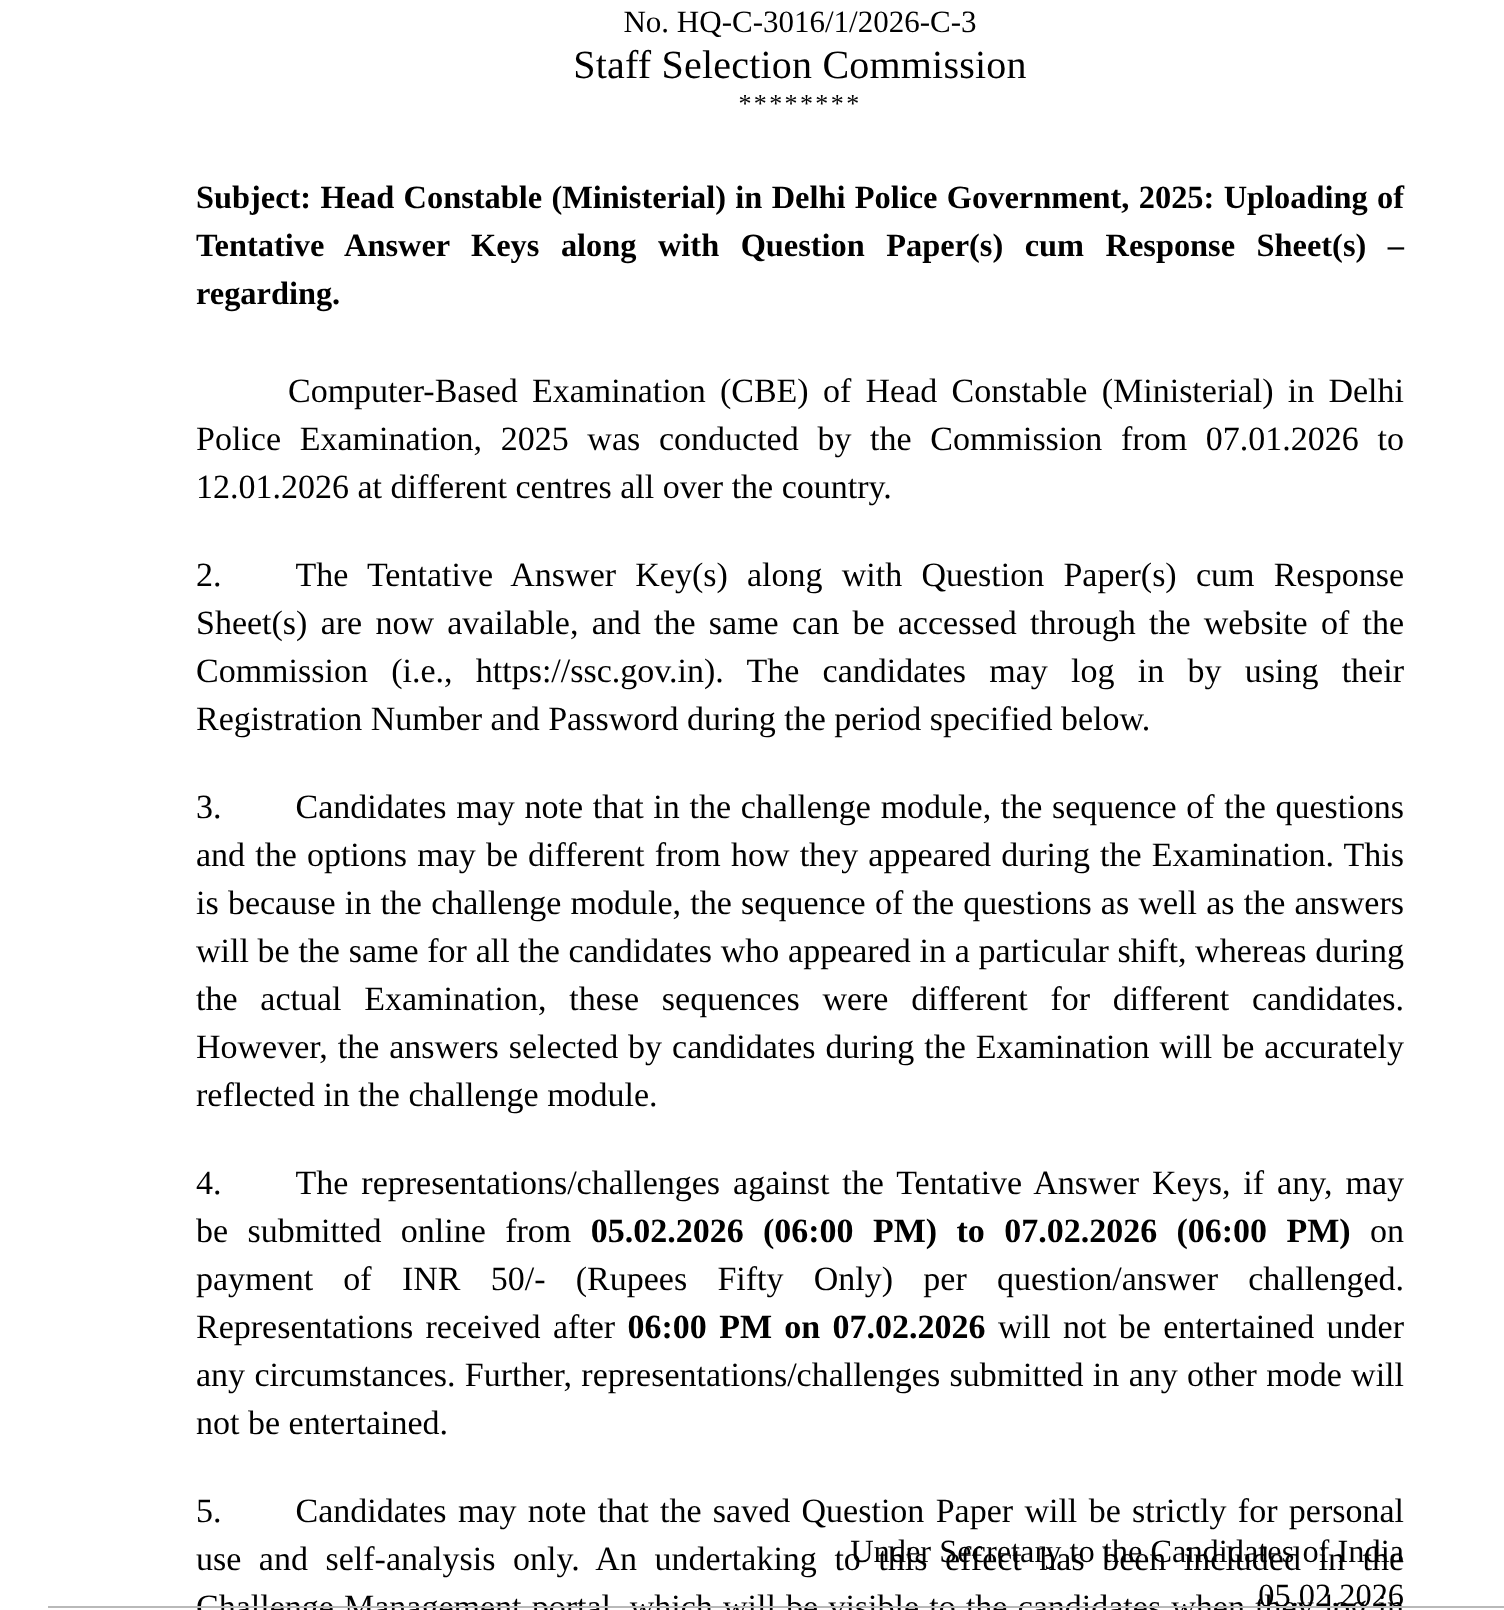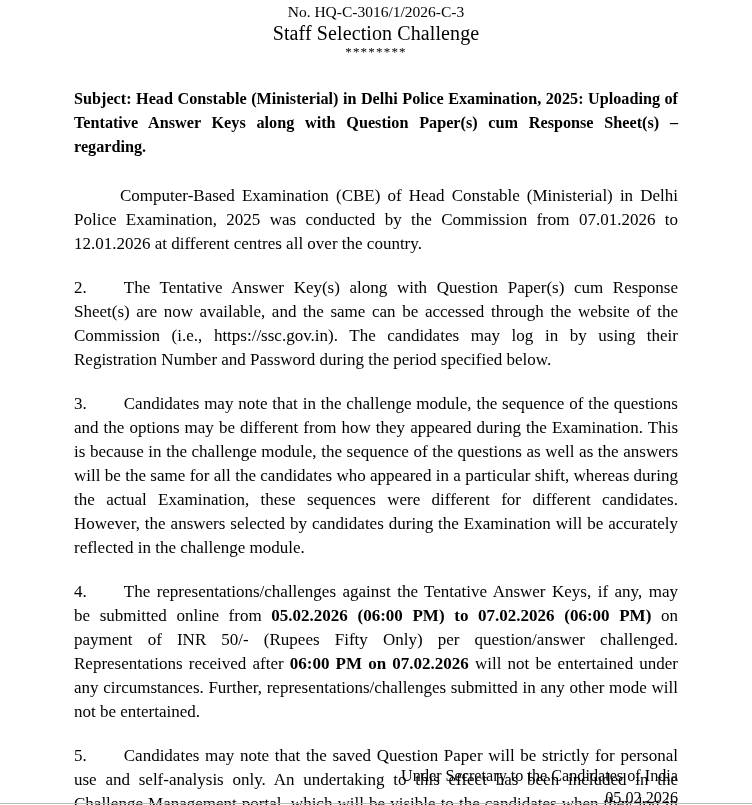--- a/index.html
+++ b/index.html
@@ -14,20 +14,21 @@
     font-family: "Liberation Serif", "DejaVu Serif", serif;
     color: #000000;
     -webkit-font-smoothing: antialiased;
   }
   .page {
     position: relative;
     width: 704px;
     height: 805px;
     box-sizing: border-box;
     padding: 1px;
+    margin-left: 24px;
   }
   .content {
     position: absolute;
     left: 74px;
     top: 0;
     width: 604px;
   }
 
   
   .doc-number {
@@ -107,25 +108,25 @@
   }
 </style>
 </head>
 <body>
 
 <div class="page">
   <div class="content">
 
     <div class="doc-number">No. HQ-C-3016/1/2026-C-3</div>
 
-    <div class="org-title">Staff Selection Challenge</div>
+    <div class="org-title">Staff Selection Commission</div>
 
     <div class="asterisks">********</div>
 
-    <div class="subject">Subject: Head Constable (Ministerial) in Delhi Police Examination, 2025: Uploading of Tentative Answer Keys along with Question Paper(s) cum Response Sheet(s) – regarding.</div>
+    <div class="subject">Subject: Head Constable (Ministerial) in Delhi Police Government, 2025: Uploading of Tentative Answer Keys along with Question Paper(s) cum Response Sheet(s) – regarding.</div>
 
     <div class="para first">
       <span class="lead-indent"></span><span>Computer-Based Examination (CBE) of Head Constable (Ministerial) in Delhi Police Examination, 2025 was conducted by the Commission from 07.01.2026 to 12.01.2026 at different centres all over the country.</span>
     </div>
 
     <div class="para">
       <span>2.</span><span class="num-gap"></span><span>The Tentative Answer Key(s) along with Question Paper(s) cum Response Sheet(s) are now available, and the same can be accessed through the website of the Commission (i.e., https://ssc.gov.in). The candidates may log in by using their Registration Number and Password during the period specified below.</span>
     </div>
 
     <div class="para">

